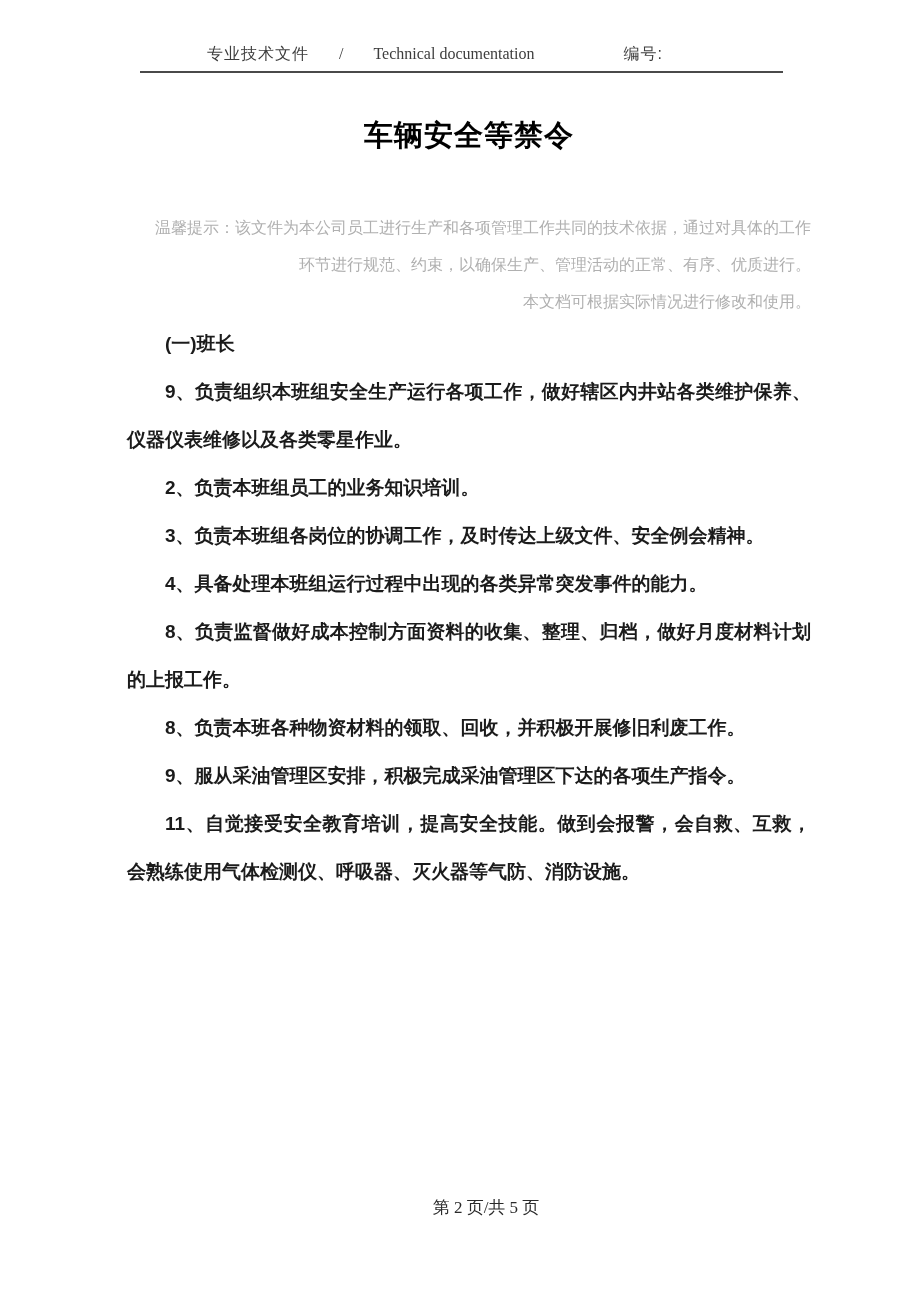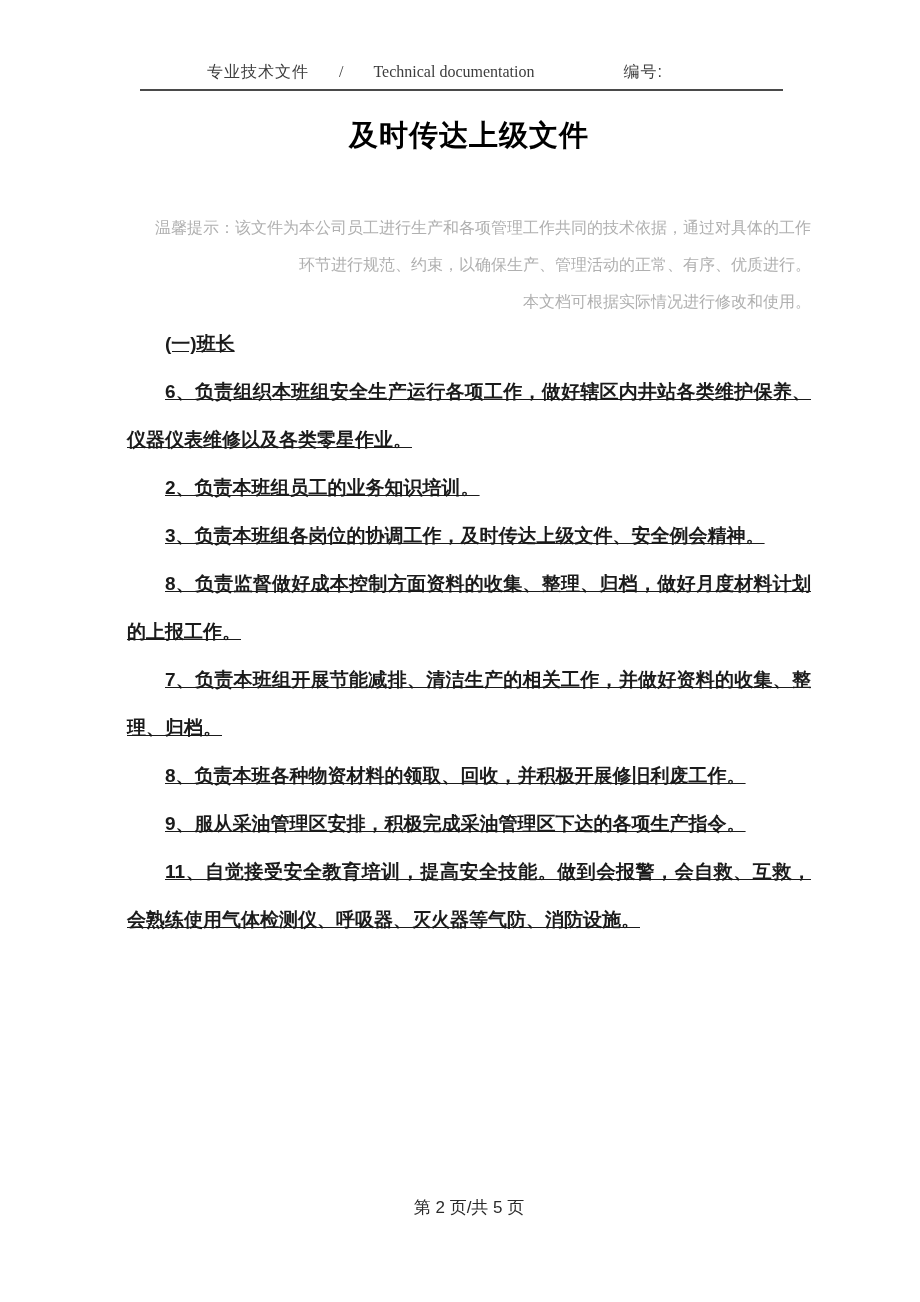--- a/index.html
+++ b/index.html
@@ -14,21 +14,21 @@
   html,body{background:#ffffff;}
   body{font-family:"Liberation Sans",sans-serif;}
   .page{
     position:relative;
     width:920px;height:1302px;
     background:var(--page-bg);
     overflow:hidden;
   }
   
   .header{
-    position:absolute;top:62px;left:140px;width:643px;
+    position:absolute;top:44px;left:140px;width:643px;
     border-bottom:2px solid var(--rule-color);
     padding-bottom:7px;
   }
   .header-inner{
     display:flex;align-items:baseline;
     font-size:16px;color:var(--header-text);
     line-height:20px;
   }
   .header-type-cn{margin-left:67px;letter-spacing:1px;}
   .header-sep{margin-left:30px;font-family:"Liberation Serif",serif;}
@@ -47,61 +47,60 @@
     font-size:16px;line-height:37px;
     color:var(--notice-text);
     text-align:right;
   }
   
   .body-text{
     position:absolute;top:320px;left:127px;width:684px;
     font-size:19px;line-height:48px;
     font-weight:bold;color:var(--body-text);
     text-align:justify;
-    text-decoration:underline;
   }
   .body-text p{margin:0;text-indent:38px;}
   .section-heading{font-weight:bold;}
   
   .footer{
-    position:absolute;top:1196px;left:127px;width:684px;
+    position:absolute;top:1196px;left:144px;width:684px;
     text-align:center;
     font-size:17px;color:var(--footer-text);
-    font-family:Liberation Sans, sans-serif;
+    font-family:Liberation Serif, serif;
   }
 </style>
 </head>
 <body>
 
 <div class="page">
 
   <div class="header">
     <div class="header-inner">
       <span class="header-type-cn">专业技术文件</span>
       <span class="header-sep">/</span>
       <span class="header-type-en">Technical documentation</span>
       <span class="header-number">编号:</span>
     </div>
   </div>
 
-  <div class="title">及时传达上级文件</div>
+  <div class="title">车辆安全等禁令</div>
 
   <div class="notice">
     <div>温馨提示：该文件为本公司员工进行生产和各项管理工作共同的技术依据，通过对具体的工作</div>
     <div>环节进行规范、约束，以确保生产、管理活动的正常、有序、优质进行。</div>
     <div>本文档可根据实际情况进行修改和使用。</div>
   </div>
 
   <div class="body-text">
     <p class="section-heading">(一)班长</p>
-    <p>6、负责组织本班组安全生产运行各项工作，做好辖区内井站各类维护保养、仪器仪表维修以及各类零星作业。</p>
+    <p>9、负责组织本班组安全生产运行各项工作，做好辖区内井站各类维护保养、仪器仪表维修以及各类零星作业。</p>
     <p>2、负责本班组员工的业务知识培训。</p>
     <p>3、负责本班组各岗位的协调工作，及时传达上级文件、安全例会精神。</p>
+    <p>4、具备处理本班组运行过程中出现的各类异常突发事件的能力。</p>
     <p>8、负责监督做好成本控制方面资料的收集、整理、归档，做好月度材料计划的上报工作。</p>
-    <p>7、负责本班组开展节能减排、清洁生产的相关工作，并做好资料的收集、整理、归档。</p>
     <p>8、负责本班各种物资材料的领取、回收，并积极开展修旧利废工作。</p>
     <p>9、服从采油管理区安排，积极完成采油管理区下达的各项生产指令。</p>
     <p>11、自觉接受安全教育培训，提高安全技能。做到会报警，会自救、互救，会熟练使用气体检测仪、呼吸器、灭火器等气防、消防设施。</p>
   </div>
 
   <div class="footer">
     <span>第 2 页/共 5 页</span>
   </div>
 
 </div>

